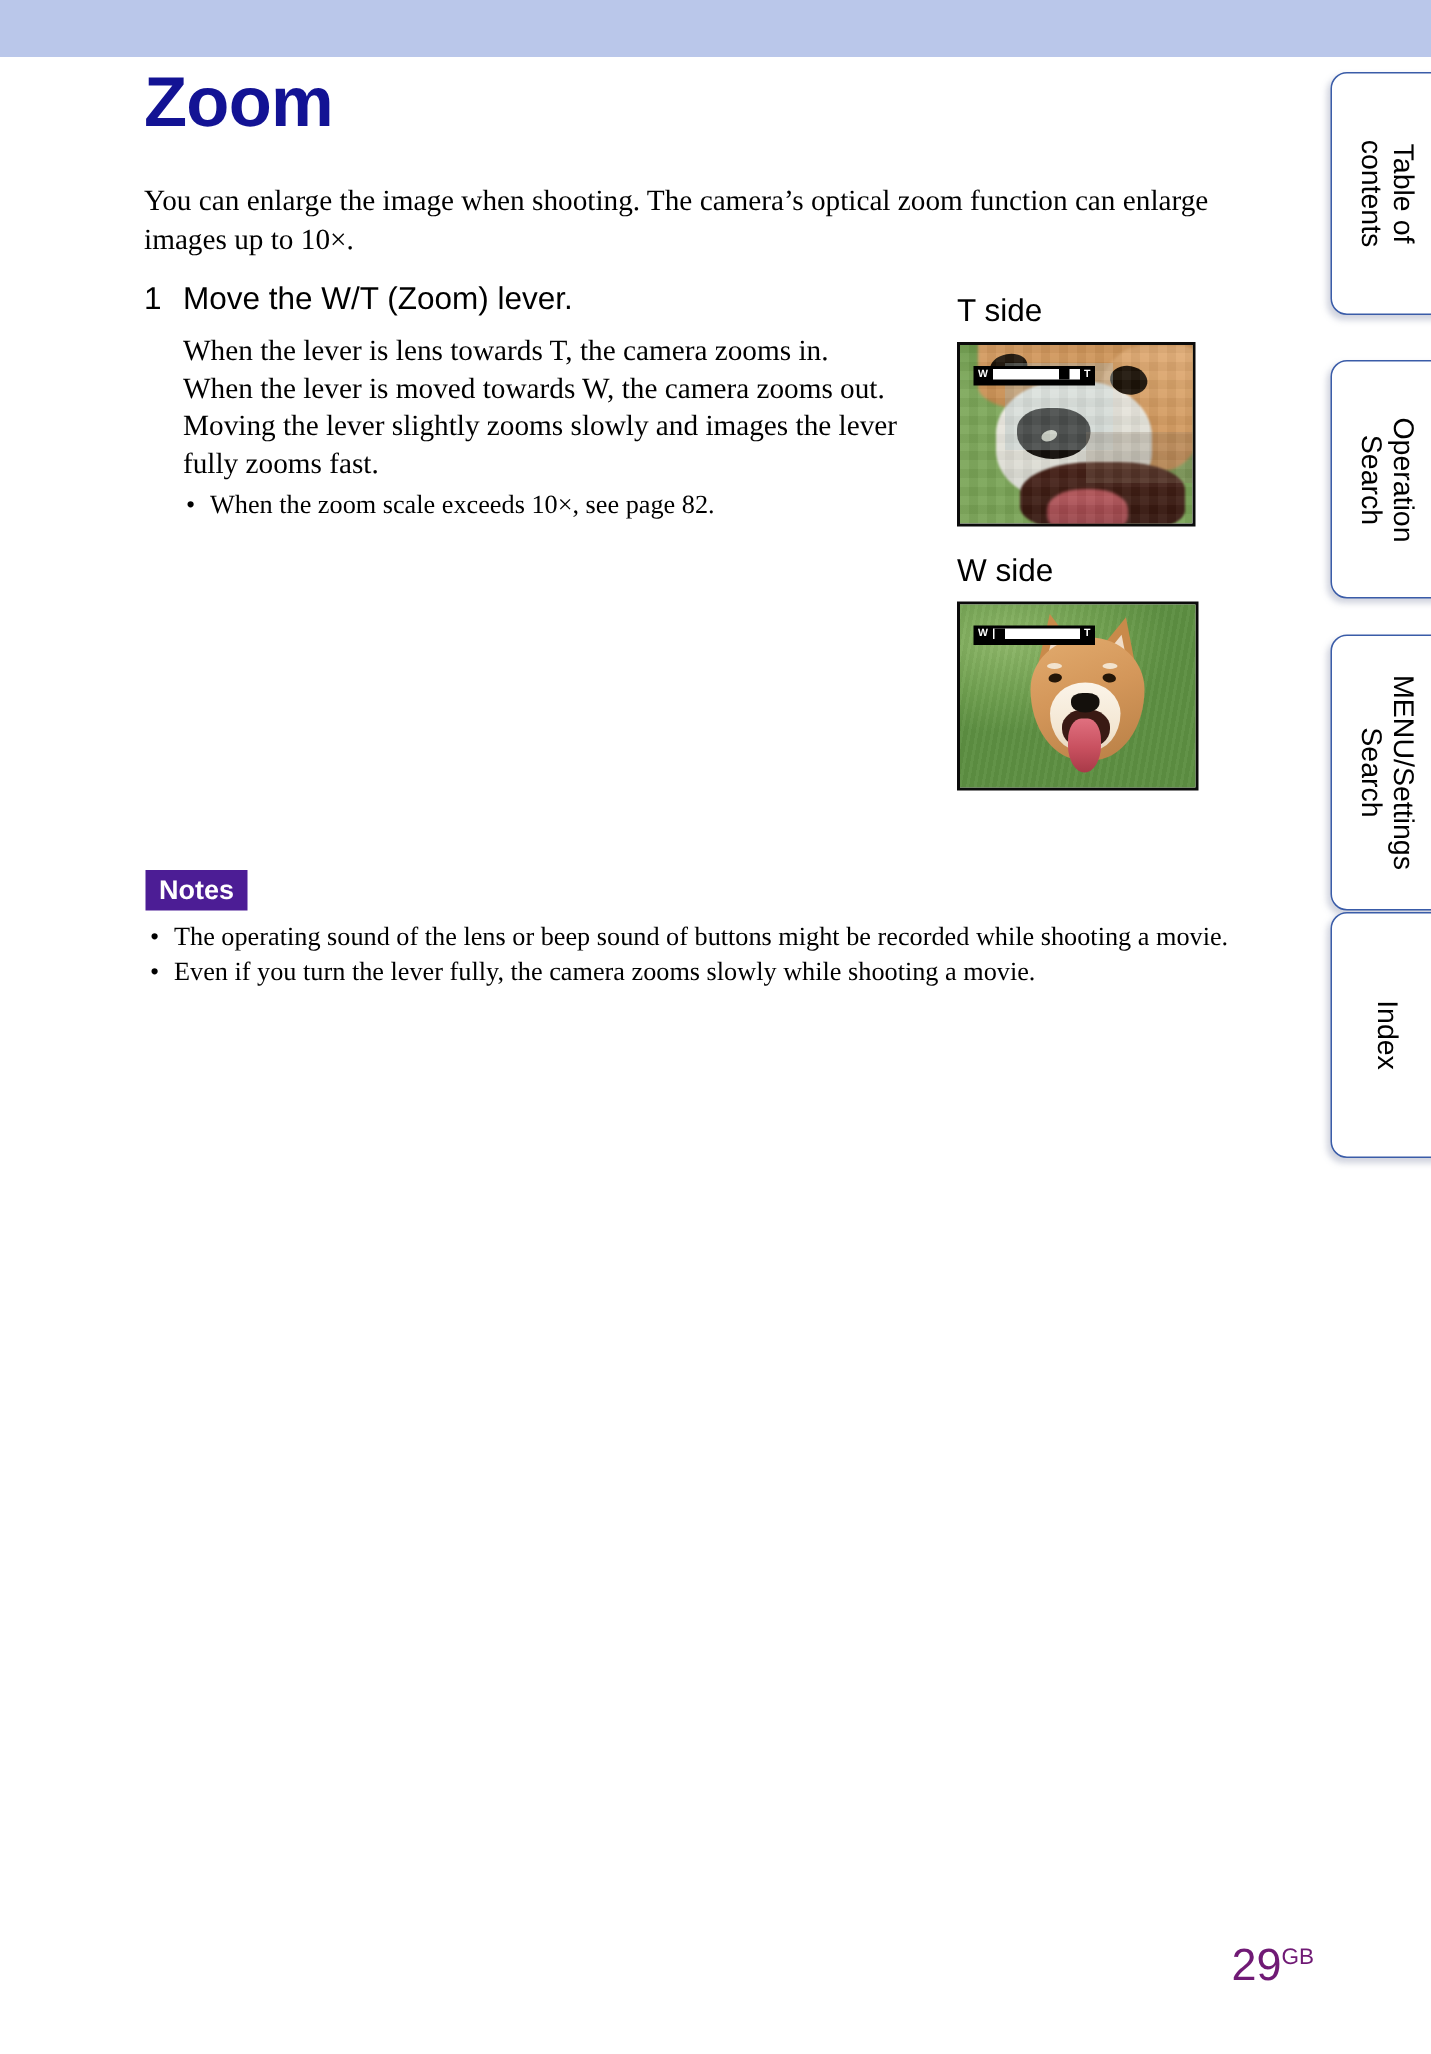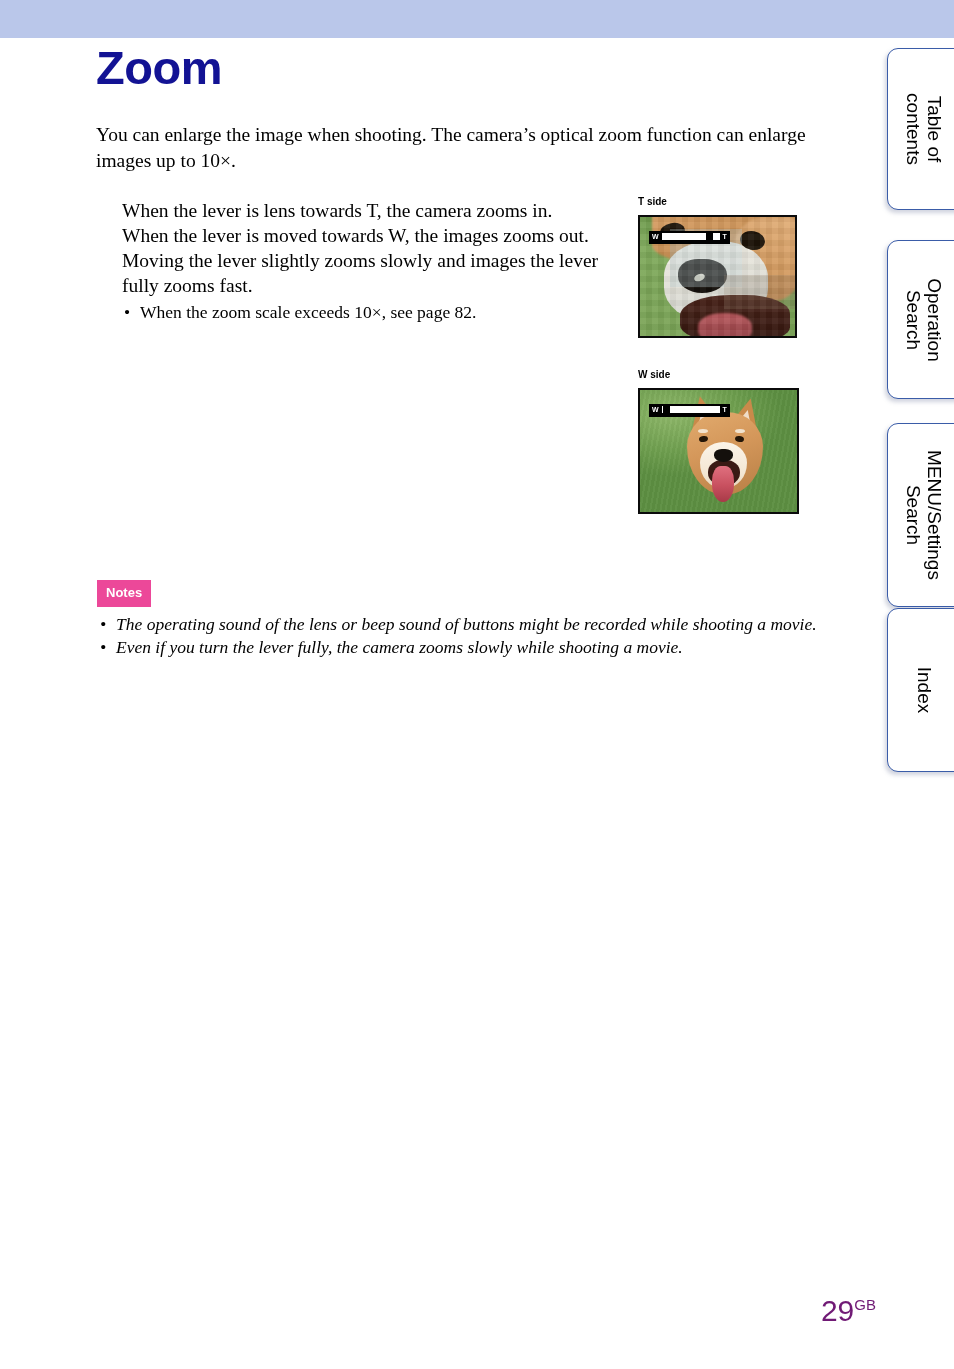--- a/index.html
+++ b/index.html
@@ -91,22 +91,22 @@
     left: 2px;
     top: 0;
   }
 
   
   .fig {
     position: absolute;
   }
   .fig-label {
     font-family: "Liberation Sans", sans-serif;
-    font-weight: bold;
-    font-size: 10px;
+    font-weight: normal;
+    font-size: 21px;
     color: #000000;
     margin-bottom: 8px;
   }
   .photo {
     position: relative;
     border: 2px solid #0b0b0b;
     overflow: hidden;
   }
   .photo .scene {
     position: absolute;
@@ -309,33 +309,32 @@
 
   
   .notes {
     position: absolute;
     left: 97px;
     top: 580px;
     width: 740px;
   }
   .notes-badge {
     display: inline-block;
-    background: #ec4899;
+    background: #4c1d95;
     color: #ffffff;
     font-family: "Liberation Sans", sans-serif;
     font-weight: bold;
-    font-size: 13px;
+    font-size: 18px;
     line-height: 20px;
     padding: 3px 9px 4px 9px;
   }
   .notes-list {
     margin: 6px 0 0 0;
     padding: 0;
     list-style: none;
-    font-style: italic;
   }
   .notes-list li {
     font-size: 17.5px;
     line-height: 23px;
     padding-left: 19px;
     position: relative;
     color: #000000;
   }
   .notes-list li::before {
     content: "\2022";
@@ -399,23 +398,26 @@
 </head>
 <body>
 
 <div class="top-band"></div>
 
 <div class="page-title">Zoom</div>
 
 <div class="intro">You can enlarge the image when shooting. The camera’s optical zoom function can enlarge images up to 10×.</div>
 
 <div class="step">
+  <div class="step-head">
+    <span class="step-num">1</span><span>Move the W/T (Zoom) lever.</span>
+  </div>
   <div class="step-body">
     <span class="line">When the lever is lens towards T, the camera zooms in.</span>
-    <span class="line">When the lever is moved towards W, the images zooms out.</span>
+    <span class="line">When the lever is moved towards W, the camera zooms out.</span>
     <span class="line">Moving the lever slightly zooms slowly and images the lever</span>
     <span class="line">fully zooms fast.</span>
     <ul class="step-bullets">
       <li>When the zoom scale exceeds 10×, see page 82.</li>
     </ul>
   </div>
 </div>
 
 <div class="fig" style="left:638px; top:196px;">
   <div class="fig-label">T side</div>

